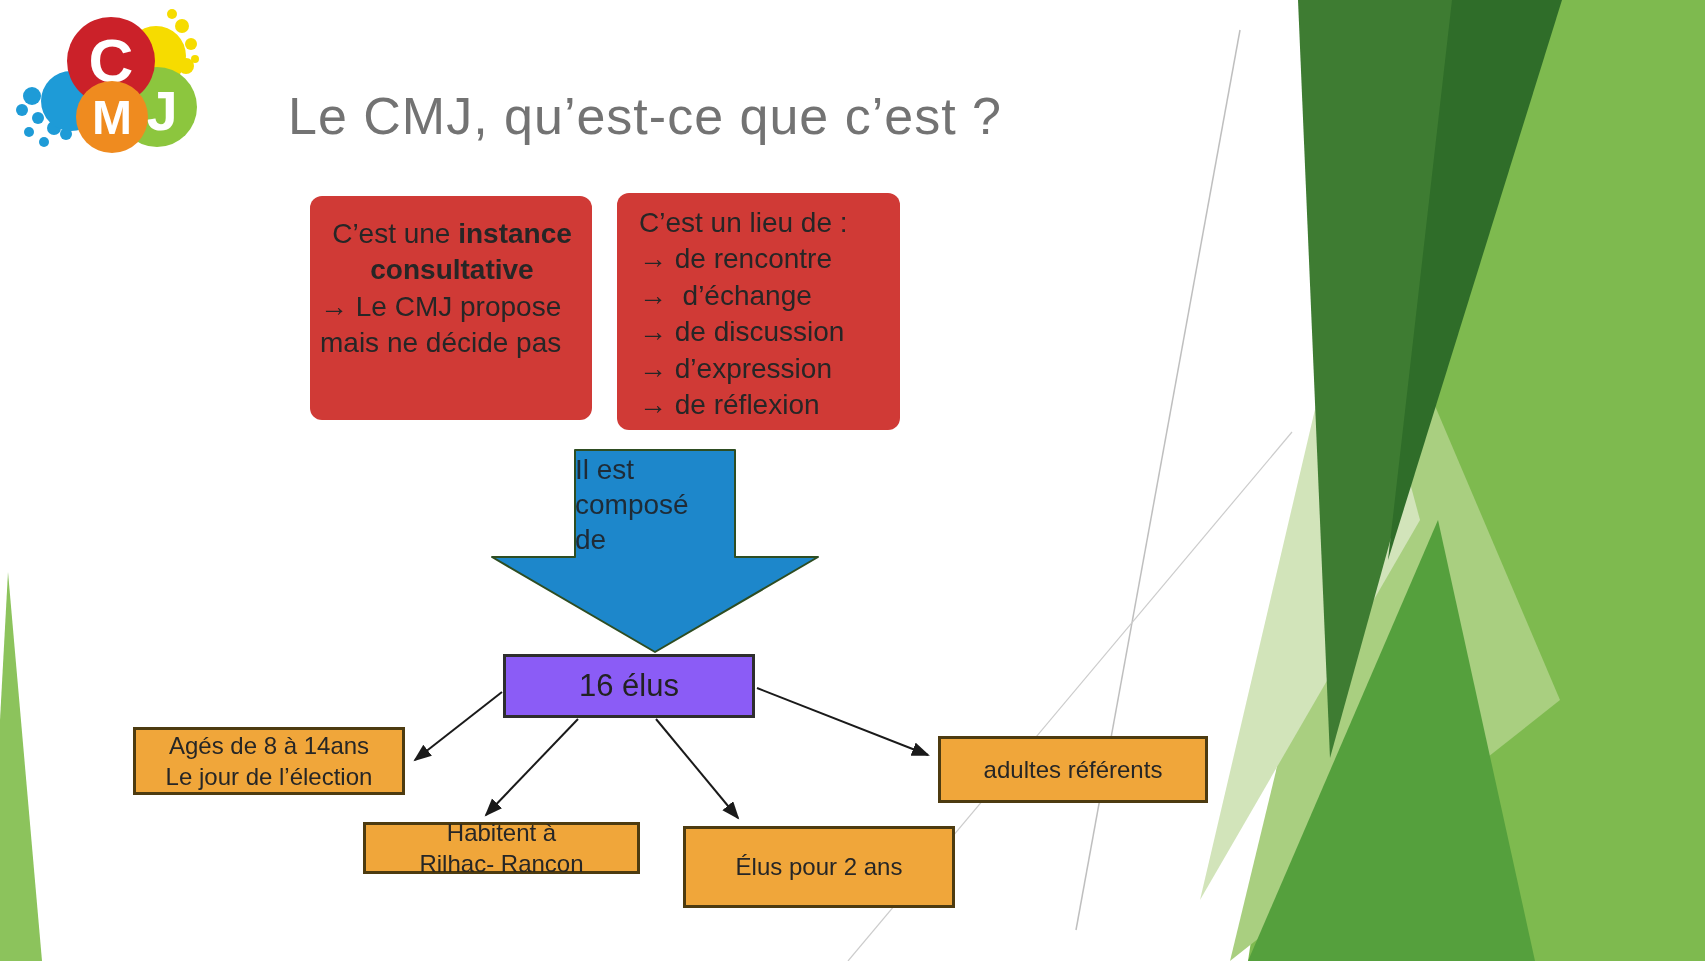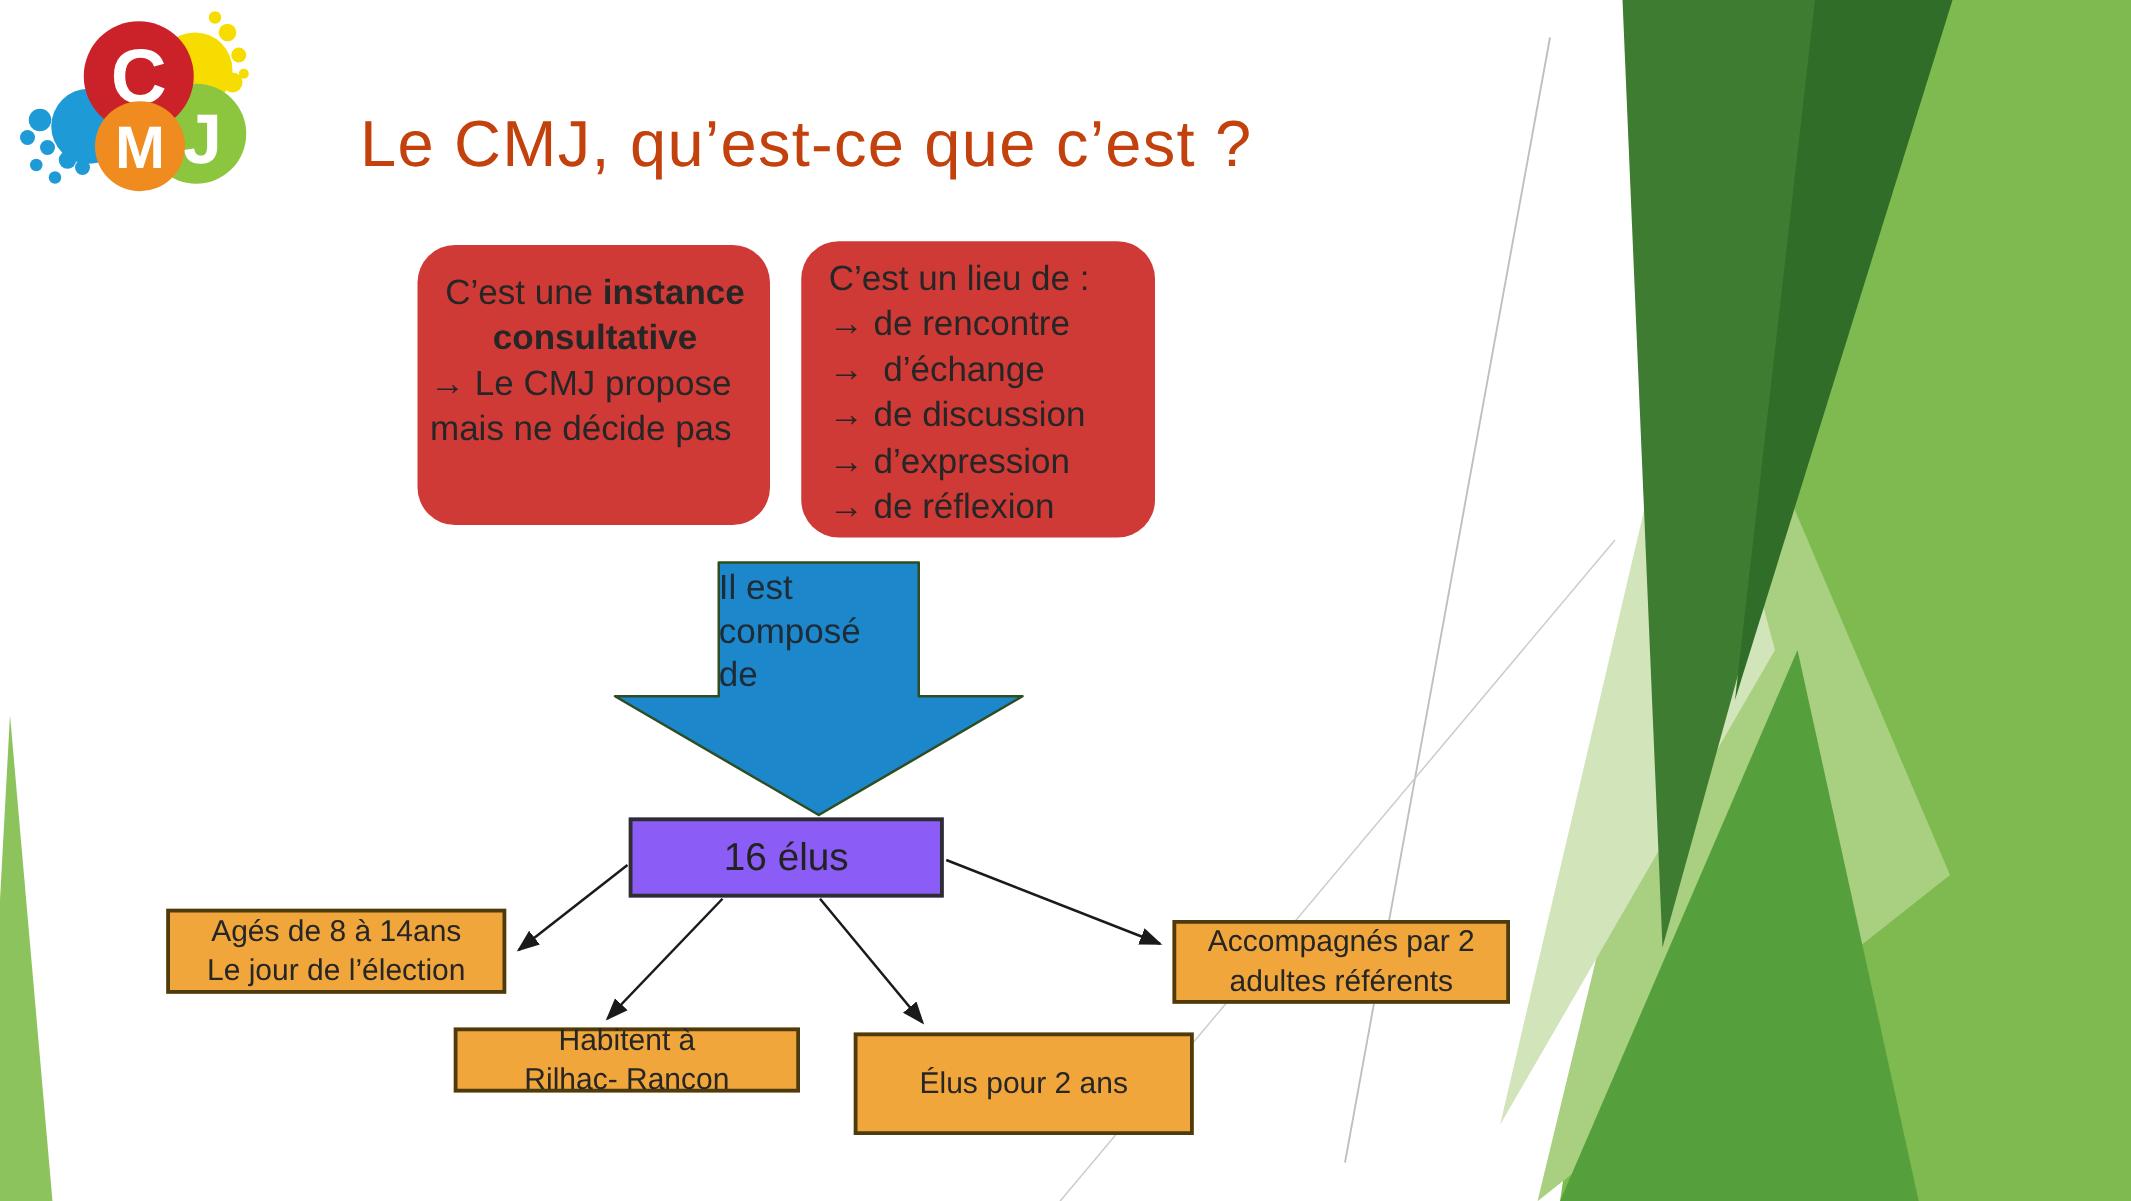--- a/index.html
+++ b/index.html
@@ -4,26 +4,26 @@
 <style>
   html,body{margin:0;padding:0;background:#ffffff;}
   .slide{
     position:relative;width:1705px;height:961px;background:#ffffff;
     overflow:hidden;font-family:"Liberation Sans",sans-serif;
   }
   svg.bg{position:absolute;left:0;top:0;}
 
   .title{
     position:absolute;left:0;top:86px;width:1290px;text-align:center;
-    font-size:52px;color:#c2410c;letter-spacing:1px;
+    font-size:52px;color:#737373;letter-spacing:1px;
   }
 
   .redbox{
-    position:absolute;background:#d03a36;border-radius:30px;
-    color:#262626;font-size:28px;line-height:1.3;box-sizing:border-box;margin-left:24px;
+    position:absolute;background:#d03a36;border-radius:12px;
+    color:#262626;font-size:28px;line-height:1.3;box-sizing:border-box;
   }
   .redbox.instance{left:310px;top:196px;width:282px;height:224px;padding:20px 8px 0 10px;}
   .instance-center{text-align:center;}
   .bold{font-weight:bold;}
   .redbox.lieu{left:617px;top:193px;width:283px;height:237px;padding:12px 0 0 22px;}
   .lieu-item{white-space:pre-wrap;}
 
   .arrow-text{
     position:absolute;left:575px;top:452px;width:160px;text-align:left;
     font-size:28px;line-height:1.25;color:#1f2b36;
@@ -160,17 +160,16 @@
     <div>Le jour de l’élection</div>
   </div>
   <div class="obox obox-habitent">
     <div>Habitent à</div>
     <div>Rilhac- Rancon</div>
   </div>
   <div class="obox obox-duree">
     <div>Élus pour 2 ans</div>
   </div>
   <div class="obox obox-adultes">
-    <div>Accompagnés par 2</div>
     <div>adultes référents</div>
   </div>
 
 </div>
 
 </body></html>

